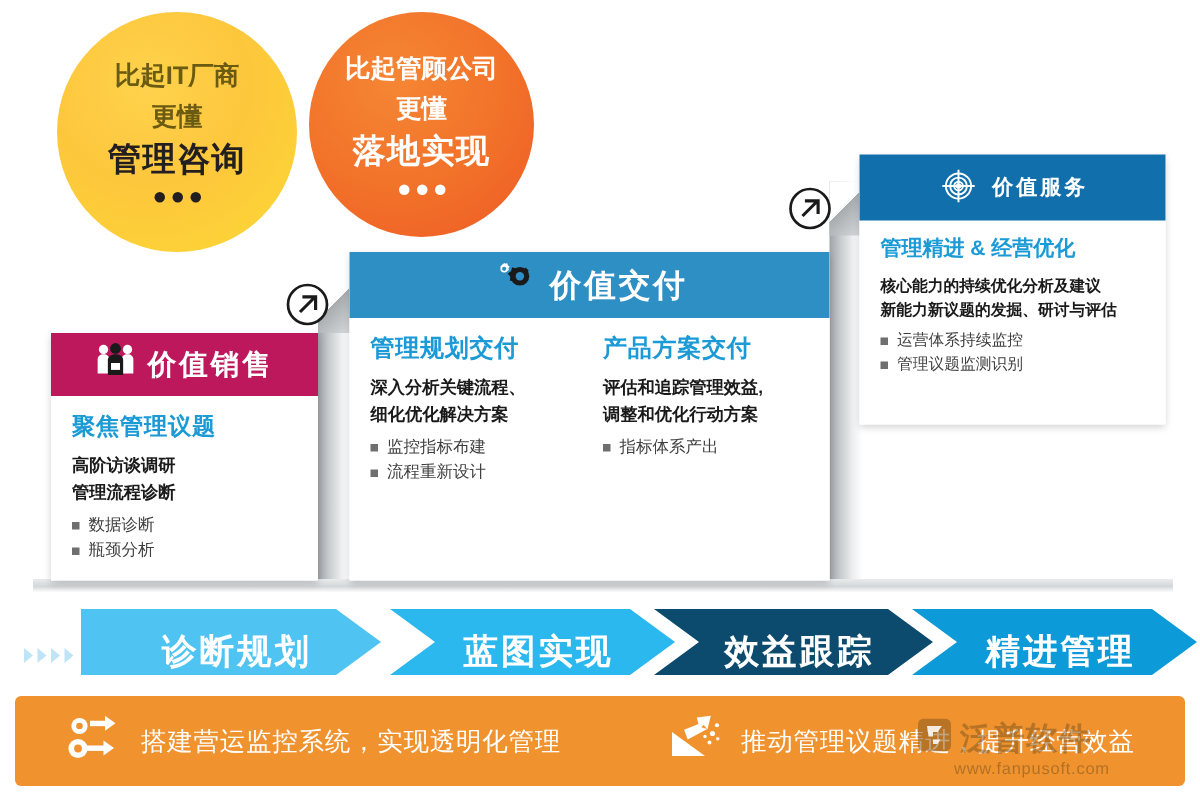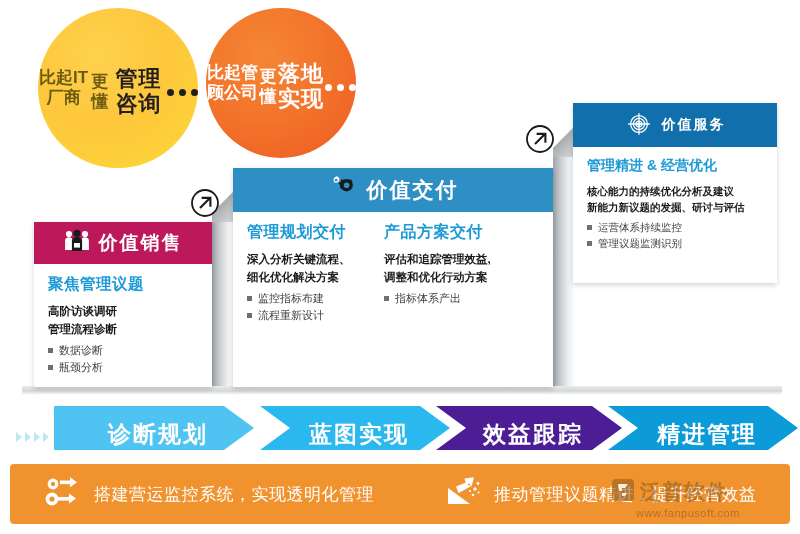--- a/index.html
+++ b/index.html
@@ -6,21 +6,21 @@
   body{
     width:800px;height:534px;overflow:hidden;position:relative;
     background:#ffffff;
     font-family:"Liberation Sans","DejaVu Sans",sans-serif;
   }
   .stage{position:absolute;left:0;top:0;width:800px;height:534px;}
 
   
   .circle{
     position:absolute;border-radius:50%;
-    display:flex;flex-direction:row;align-items:center;justify-content:center;
+    display:flex;flex-direction:column;align-items:center;justify-content:center;
     text-align:center;line-height:1.15;
   }
   .circle .l1{font-size:17px;font-weight:bold;}
   .circle .l2{font-size:17px;font-weight:bold;margin-top:7px;}
   .circle .l3{font-size:22px;font-weight:bold;margin-top:6px;letter-spacing:1px;}
   .dots{margin-top:9px;display:flex;gap:5px;}
   .dots i{width:7px;height:7px;border-radius:50%;display:block;}
 
   #circle-yellow{
     left:38px;top:8px;width:160px;height:160px;
@@ -60,21 +60,21 @@
   }
 
   
   #card-sales{left:34px;top:222px;width:178px;height:165px;}
   #card-sales .card-head{background:#be185d;height:42px;font-size:19px;}
   #card-sales .card-title{color:#1b9ad6;font-size:15.5px;}
 
   
   #card-delivery{left:233px;top:168px;width:320px;height:219px;}
   #card-delivery .card-head{background:#2e8fc4;height:44px;font-size:21px;}
-  #card-delivery .cols{display:flex;}
+  #card-delivery .cols{display:flex;gap:18px;}
   #card-delivery .col{width:137px;}
 
   
   #card-service{left:573px;top:103px;width:204px;height:180px;}
   #card-service .card-head{background:#1170ab;height:44px;font-size:14px;}
   #card-service .card-title{color:#1b9ad6;font-size:14px;letter-spacing:0;}
   #card-service .card-lead{font-size:10.5px;}
   #card-service .bullets li{font-size:10.5px;}
 
   
@@ -112,21 +112,21 @@
   }
   .chev{
     position:absolute;top:0;height:44px;color:#ffffff;font-weight:bold;
     display:flex;align-items:flex-end;justify-content:center;
     font-size:23px;letter-spacing:2px;
   }
   #chev-0{left:38px;width:200px;background:#4fc3f1;
     clip-path:polygon(0 0,170px 0,200px 22px,170px 44px,0 44px);}
   #chev-1{left:244px;width:190px;background:#2ab8ee;
     clip-path:polygon(0 0,160px 0,190px 22px,160px 44px,0 44px,30px 22px);}
-  #chev-2{left:420px;width:186px;background:#4c1d95;
+  #chev-2{left:420px;width:186px;background:#0c4a6e;
     clip-path:polygon(0 0,156px 0,186px 22px,156px 44px,0 44px,30px 22px);}
   #chev-3{left:592px;width:190px;background:#0d9ad8;
     clip-path:polygon(0 0,160px 0,190px 22px,160px 44px,0 44px,30px 22px);}
   .chev span{margin-left:8px;}
 
   
   #footer{
     position:absolute;left:10px;top:464px;width:780px;height:60px;
     background:#f0932f;border-radius:4px;
     display:flex;align-items:center;

